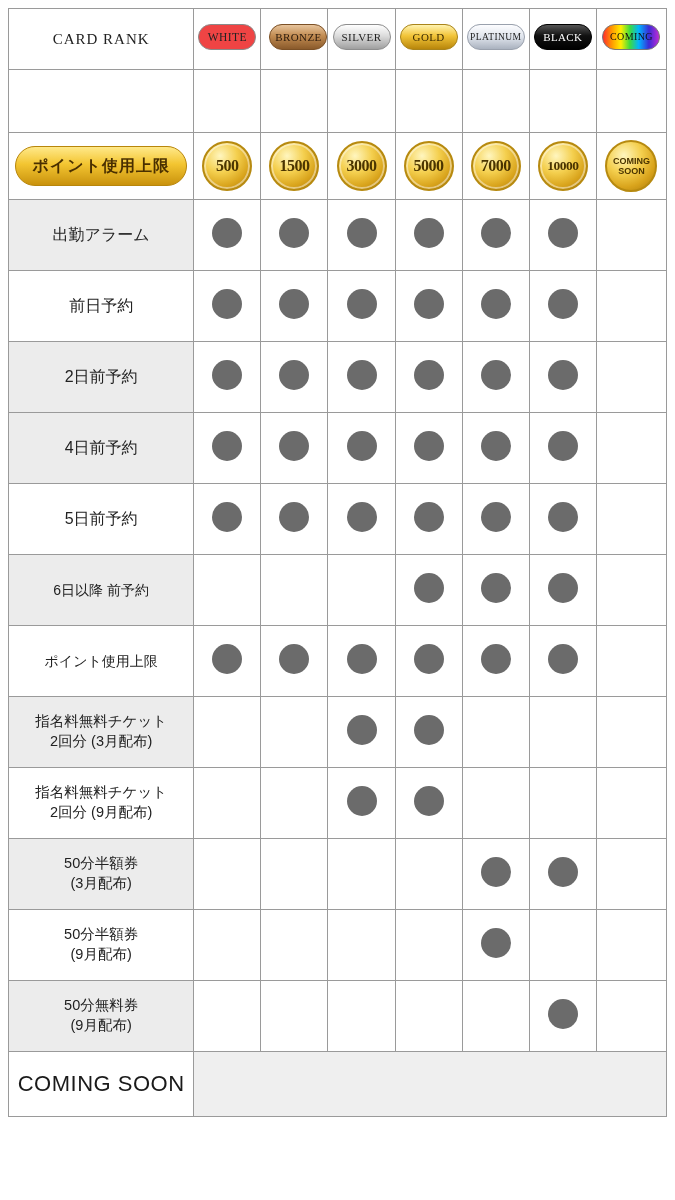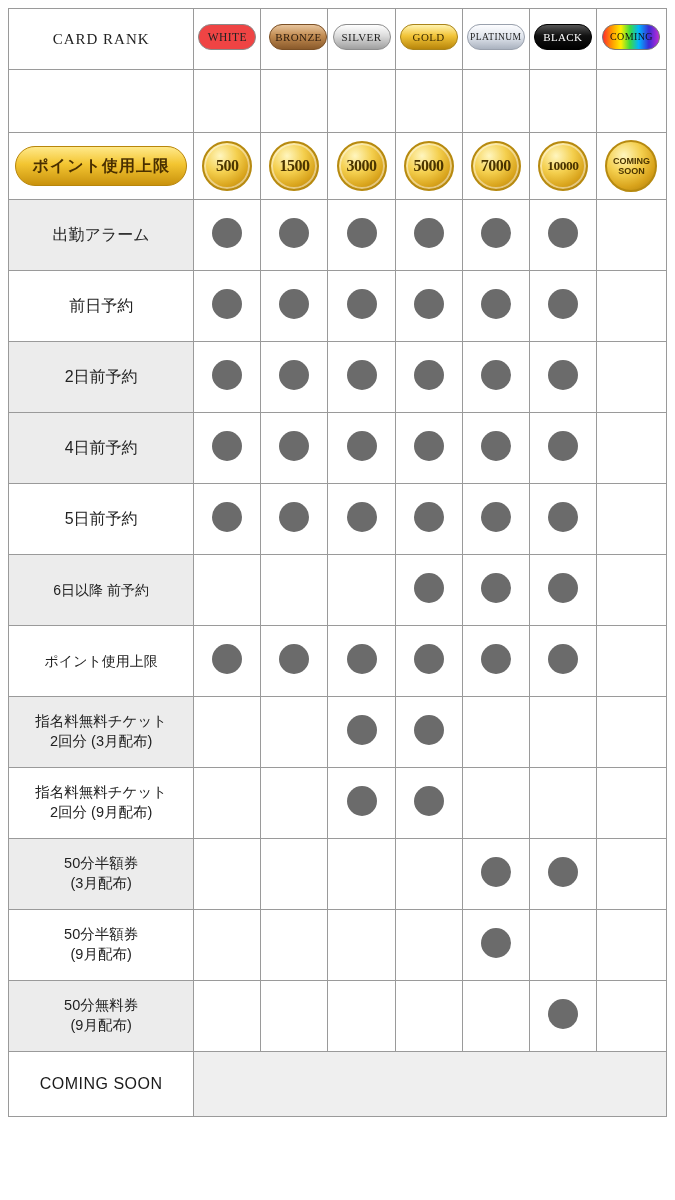--- a/index.html
+++ b/index.html
@@ -118,21 +118,21 @@
   }
   .row-feat.small td.flabel{font-size:14px;}
   .row-feat.two td.flabel{font-size:14.5px;line-height:1.35;}
   .dot{
     display:inline-block;width:30px;height:30px;border-radius:50%;
     background:#6b6b6b;
   }
   td.cell-alt{background:#ececec;}
   td.blank-right{background:#efefef;border-left:1px solid #9a9a9a;}
   .row-soon td{height:64px;}
-  .row-soon td.flabel{font-size:16px;letter-spacing:.5px;margin-left:20px;}
+  .row-soon td.flabel{font-size:22px;letter-spacing:.5px;margin-left:20px;}
   .row-soon td.wide-blank{background:#efefef;}
 </style>
 </head>
 <body>
 
 <div class="sheet">
   <table class="matrix">
     <colgroup>
       <col class="c-label">
         <col class="c-rank">

